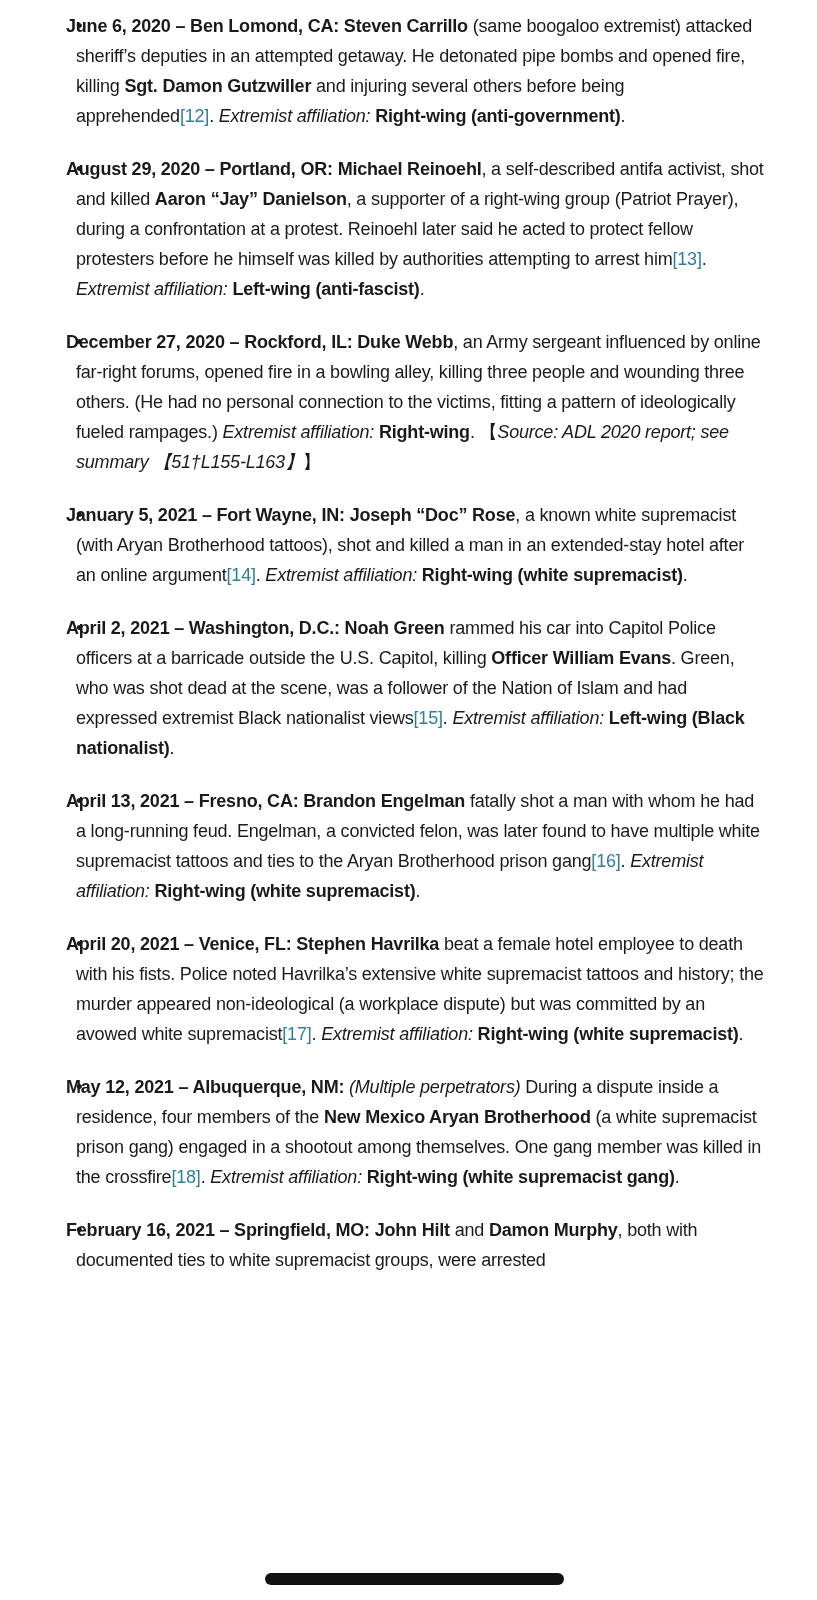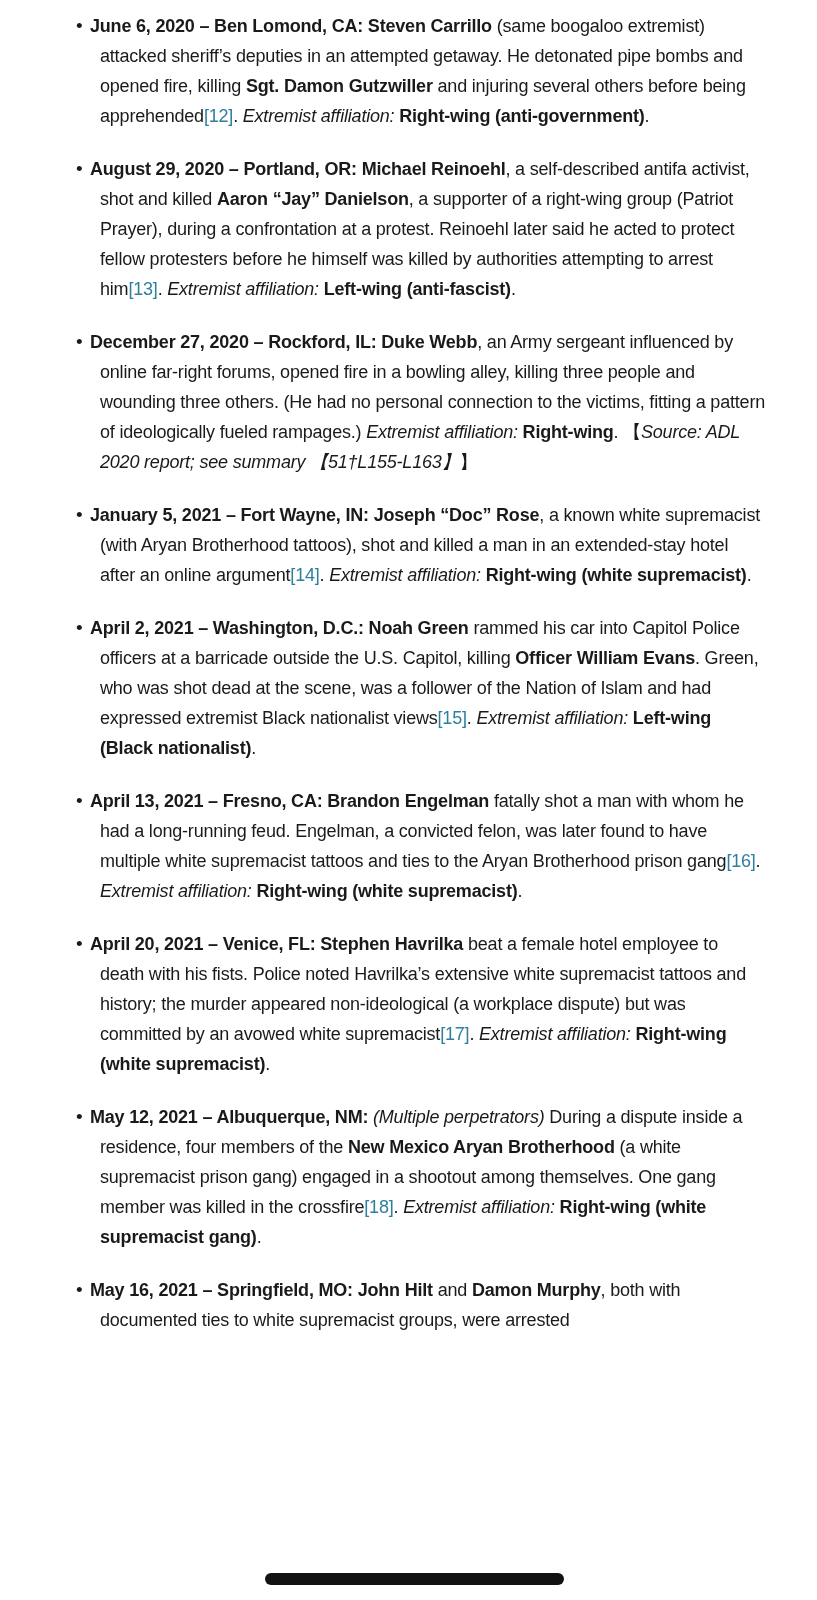--- a/index.html
+++ b/index.html
@@ -24,21 +24,21 @@
     overflow: hidden;
     background: var(--page-bg);
   }
   ul.incident-list {
     list-style: none;
     margin: 0;
     padding: 11px 0 0 0;
   }
   ul.incident-list > li {
     position: relative;
-    padding-left: 100px;
+    padding-left: 76px;
     padding-right: 52px;
     text-indent: -10px;
     margin: 0 0 23px 0;
     font-size: 18px;
     line-height: 30px;
     letter-spacing: -0.2px;
     text-align: left;
   }
   ul.incident-list > li::before {
     content: "\2022";
@@ -71,16 +71,16 @@
 <div class="page">
   <ul class="incident-list" id="incident-list">
       <li><span class="run-b">June 6, 2020 – Ben Lomond, CA: Steven Carrillo</span><span class="run-r"> (same boogaloo extremist) attacked sheriff’s deputies in an attempted getaway. He detonated pipe bombs and opened fire, killing </span><span class="run-b">Sgt. Damon Gutzwiller</span><span class="run-r"> and injuring several others before being apprehended</span><span class="run-c">[12]</span><span class="run-r">. </span><span class="run-i">Extremist affiliation: </span><span class="run-b">Right-wing (anti-government)</span><span class="run-r">.</span></li>
       <li><span class="run-b">August 29, 2020 – Portland, OR: Michael Reinoehl</span><span class="run-r">, a self-described antifa activist, shot and killed </span><span class="run-b">Aaron “Jay” Danielson</span><span class="run-r">, a supporter of a right-wing group (Patriot Prayer), during a confrontation at a protest. Reinoehl later said he acted to protect fellow protesters before he himself was killed by authorities attempting to arrest him</span><span class="run-c">[13]</span><span class="run-r">. </span><span class="run-i">Extremist affiliation: </span><span class="run-b">Left-wing (anti-fascist)</span><span class="run-r">.</span></li>
       <li><span class="run-b">December 27, 2020 – Rockford, IL: Duke Webb</span><span class="run-r">, an Army sergeant influenced by online far-right forums, opened fire in a bowling alley, killing three people and wounding three others. (He had no personal connection to the victims, fitting a pattern of ideologically fueled rampages.) </span><span class="run-i">Extremist affiliation: </span><span class="run-b">Right-wing</span><span class="run-r">. 【</span><span class="run-i">Source: ADL 2020 report; see summary 【51†L155-L163】</span><span class="run-r">】</span></li>
       <li><span class="run-b">January 5, 2021 – Fort Wayne, IN: Joseph “Doc” Rose</span><span class="run-r">, a known white supremacist (with Aryan Brotherhood tattoos), shot and killed a man in an extended-stay hotel after an online argument</span><span class="run-c">[14]</span><span class="run-r">. </span><span class="run-i">Extremist affiliation: </span><span class="run-b">Right-wing (white supremacist)</span><span class="run-r">.</span></li>
       <li><span class="run-b">April 2, 2021 – Washington, D.C.: Noah Green</span><span class="run-r"> rammed his car into Capitol Police officers at a barricade outside the U.S. Capitol, killing </span><span class="run-b">Officer William Evans</span><span class="run-r">. Green, who was shot dead at the scene, was a follower of the Nation of Islam and had expressed extremist Black nationalist views</span><span class="run-c">[15]</span><span class="run-r">. </span><span class="run-i">Extremist affiliation: </span><span class="run-b">Left-wing (Black nationalist)</span><span class="run-r">.</span></li>
       <li><span class="run-b">April 13, 2021 – Fresno, CA: Brandon Engelman</span><span class="run-r"> fatally shot a man with whom he had a long-running feud. Engelman, a convicted felon, was later found to have multiple white supremacist tattoos and ties to the Aryan Brotherhood prison gang</span><span class="run-c">[16]</span><span class="run-r">. </span><span class="run-i">Extremist affiliation: </span><span class="run-b">Right-wing (white supremacist)</span><span class="run-r">.</span></li>
       <li><span class="run-b">April 20, 2021 – Venice, FL: Stephen Havrilka</span><span class="run-r"> beat a female hotel employee to death with his fists. Police noted Havrilka’s extensive white supremacist tattoos and history; the murder appeared non-ideological (a workplace dispute) but was committed by an avowed white supremacist</span><span class="run-c">[17]</span><span class="run-r">. </span><span class="run-i">Extremist affiliation: </span><span class="run-b">Right-wing (white supremacist)</span><span class="run-r">.</span></li>
       <li><span class="run-b">May 12, 2021 – Albuquerque, NM: </span><span class="run-i">(Multiple perpetrators)</span><span class="run-r"> During a dispute inside a residence, four members of the </span><span class="run-b">New Mexico Aryan Brotherhood</span><span class="run-r"> (a white supremacist prison gang) engaged in a shootout among themselves. One gang member was killed in the crossfire</span><span class="run-c">[18]</span><span class="run-r">. </span><span class="run-i">Extremist affiliation: </span><span class="run-b">Right-wing (white supremacist gang)</span><span class="run-r">.</span></li>
-      <li><span class="run-b">May 16, 2021 – Springfield, MO: John Hilt</span><span class="run-r"> and </span><span class="run-b">Damon Murphy</span><span class="run-r">, both with documented ties to white supremacist groups, were arrested</span></li>
+      <li><span class="run-b">February 16, 2021 – Springfield, MO: John Hilt</span><span class="run-r"> and </span><span class="run-b">Damon Murphy</span><span class="run-r">, both with documented ties to white supremacist groups, were arrested</span></li>
     </ul>
   <div class="redaction-bar"></div>
 </div>
 
 </body></html>

